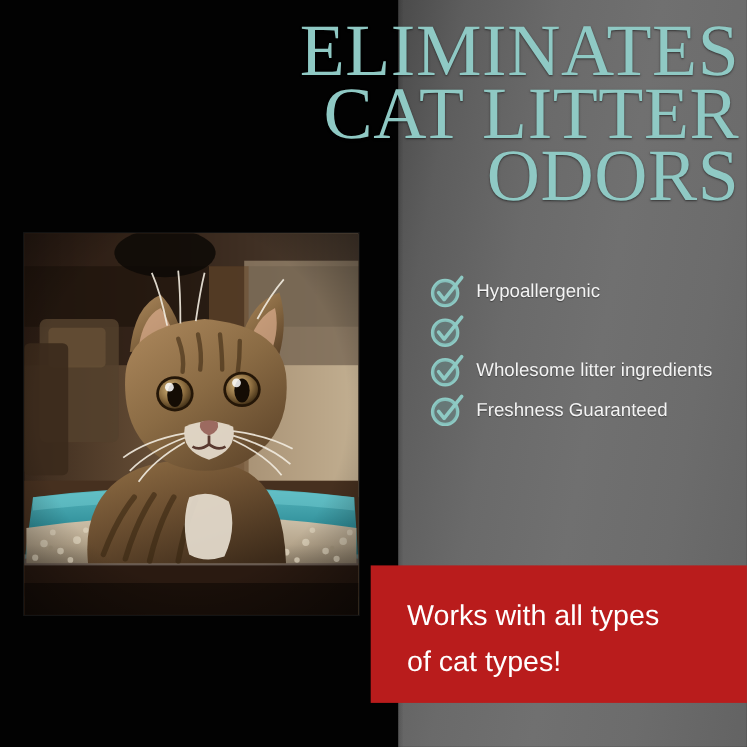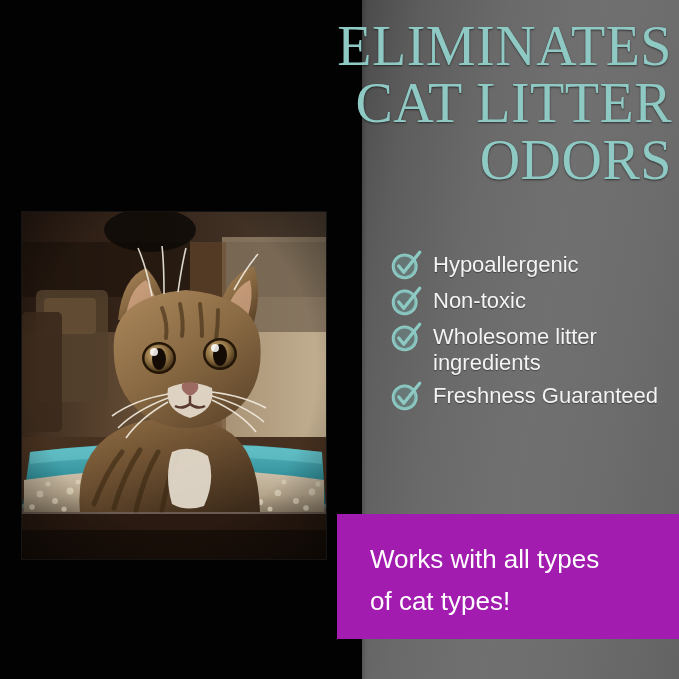--- a/index.html
+++ b/index.html
@@ -37,21 +37,21 @@
     position:absolute; left:327px; top:0; width:40px; height:679px;
     background:linear-gradient(90deg, rgba(2,2,2,1) 0%, rgba(2,2,2,.85) 35%, rgba(60,60,60,0) 100%);
   }
 
   
   .headline {
     position:absolute;
     left:150px; top:18px; width:522px;
     text-align:right;
     font-family:"Liberation Serif", serif;
-    font-size:56px;
+    font-size:67px;
     line-height:57px;
     letter-spacing:.5px;
     color:#8fc9c4;
     text-shadow:0 1px 2px rgba(0,0,0,.55);
   }
   .headline .ln { display:block; white-space:nowrap; }
 
   
   .photo {
     position:absolute;
@@ -75,31 +75,31 @@
   .benefit:last-child { margin-bottom:16px; }
   .chk {
     flex:0 0 auto;
     width:31px; height:31px;
     margin-right:11px;
     margin-top:-2px;
   }
   .chk svg { display:block; width:31px; height:31px; overflow:visible; }
   .benefit-label {
     color:#f4f4f4;
-    font-size:22px;
+    font-size:17px;
     line-height:26px;
     font-family:"Liberation Sans", sans-serif;
     text-shadow:0 1px 1px rgba(0,0,0,.4);
   }
 
   
   .callout {
     position:absolute;
     left:337px; top:514px; width:342px; height:125px;
-    background:#a21caf;
+    background:#b91c1c;
   }
   .callout-text {
     position:absolute;
     left:33px; top:24px; width:290px;
     color:#ffffff;
     font-size:26px;
     line-height:42px;
     font-family:"Liberation Sans", sans-serif;
   }
   .callout-text .ln { display:block; }
@@ -318,21 +318,20 @@
     </div>
 
     <div class="benefit">
       <span class="chk">
         <svg viewBox="0 0 34 34" aria-hidden="true">
           <circle cx="15" cy="18" r="12.5" fill="none" stroke="#8ecac4" stroke-width="3.4"></circle>
           <circle cx="15" cy="18" r="12.5" fill="#6fa9a6" opacity="0.3"></circle>
           <path d="M8.5 17.5 L14 24.5 L31.5 2.5" fill="none" stroke="#8ecac4" stroke-width="3.6" stroke-linecap="round" stroke-linejoin="round"></path>
         </svg>
       </span>
-      <span class="benefit-label">Non-toxic</span>
     </div>
 
     <div class="benefit">
       <span class="chk">
         <svg viewBox="0 0 34 34" aria-hidden="true">
           <circle cx="15" cy="18" r="12.5" fill="none" stroke="#8ecac4" stroke-width="3.4"></circle>
           <circle cx="15" cy="18" r="12.5" fill="#6fa9a6" opacity="0.3"></circle>
           <path d="M8.5 17.5 L14 24.5 L31.5 2.5" fill="none" stroke="#8ecac4" stroke-width="3.6" stroke-linecap="round" stroke-linejoin="round"></path>
         </svg>
       </span>

